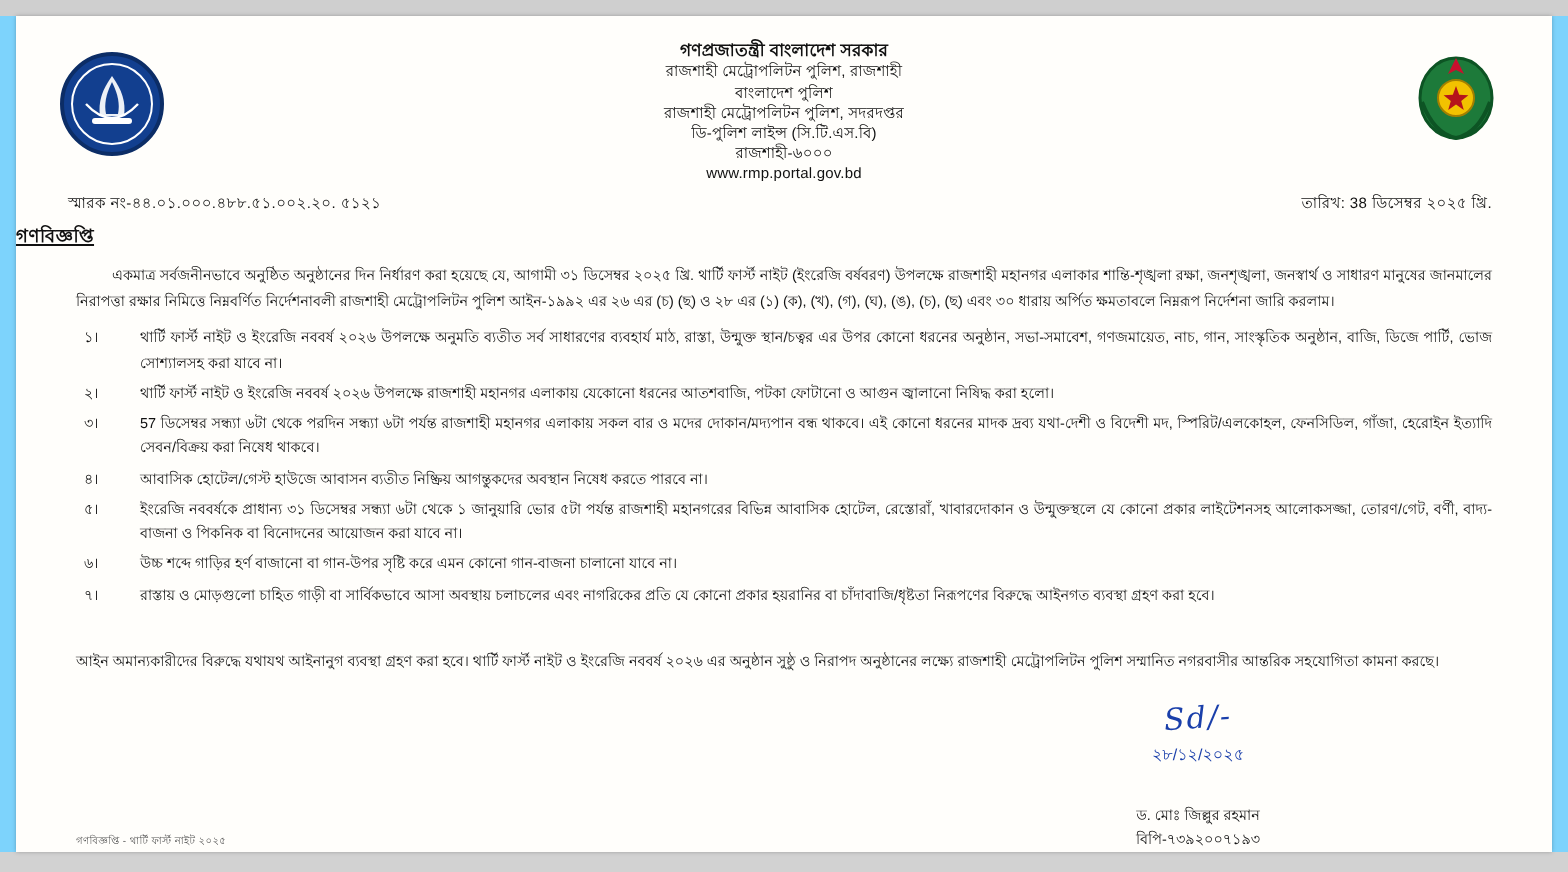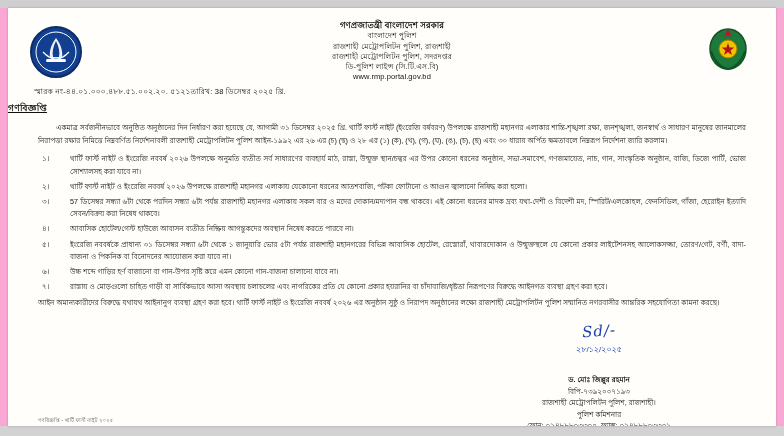--- a/index.html
+++ b/index.html
@@ -10,21 +10,21 @@
   body {
     width: 784px;
     height: 436px;
     overflow: hidden;
     font-family: "Liberation Sans", sans-serif;
   }
   .page {
     position: relative;
     width: 784px;
     height: 436px;
-    background: #f9a8d4;
+    background: #7dd3fc;
     box-sizing: border-box;
   }
   .paper-edge-top {
     position: absolute;
     top: 0; left: 0; right: 0;
     height: 8px;
     background: #cfcfcf;
   }
   .paper-edge-bottom {
     position: absolute;
@@ -80,21 +80,21 @@
     font-size: 8.5px;
     font-weight: bold;
   }
   .header-center .url {
     font-size: 7.5px;
   }
 
   
   .meta {
     display: flex;
-    justify-content: flex-start;
+    justify-content: space-between;
     padding: 4px 30px 0 26px;
     font-size: 7.5px;
     color: #111;
   }
   .meta .memo {
     letter-spacing: 0.2px;
   }
   .meta .date {
     letter-spacing: 0.2px;
   }
@@ -137,21 +137,21 @@
     padding-left: 4px;
   }
   ol.points > li .txt {
     flex: 1 1 auto;
     text-align: justify;
   }
   .closing {
     font-size: 7.2px;
     line-height: 1.75;
     text-align: justify;
-    margin-top: 3px;
+    margin-top: 21px;
   }
   .closing p {
     margin: 0 0 4px 0;
   }
 
   
   .sign-block {
     margin-top: 10px;
     display: flex;
     justify-content: flex-end;
@@ -173,21 +173,21 @@
     transform: rotate(-4deg);
     margin-bottom: 1px;
     white-space: nowrap;
   }
   .sign-date {
     font-size: 8px;
     color: #1a3faa;
     margin-bottom: 17px;
   }
   .sign-inner .nm {
-    font-weight: bold;
+    font-weight: normal;
   }
 
   .footer-note {
     position: absolute;
     bottom: 1px;
     left: 30px;
     font-size: 5px;
     color: #555;
     letter-spacing: 0.2px;
   }
@@ -208,24 +208,25 @@
           <circle cx="27" cy="27" r="20" fill="none" stroke="#ffffff" stroke-width="1"></circle>
           <path d="M27 13 C22 20 20 26 21 33 L33 33 C34 26 32 20 27 13 Z" fill="#ffffff" opacity="0.92"></path>
           <path d="M27 16 C24 22 23 27 24 32 L30 32 C31 27 30 22 27 16 Z" fill="#123f8f"></path>
           <rect x="17" y="34" width="20" height="3" rx="1.5" fill="#ffffff"></rect>
           <path d="M14 27 q13 14 26 0" fill="none" stroke="#ffffff" stroke-width="1.2"></path>
         </svg>
       </div>
 
       <div class="header-center">
         <div class="big">গণপ্রজাতন্ত্রী বাংলাদেশ সরকার</div>
+        <div>রাজশাহী মেট্রোপলিটন পুলিশ, রাজশাহী</div>
         <div>বাংলাদেশ পুলিশ</div>
-        <div>রাজশাহী মেট্রোপলিটন পুলিশ, রাজশাহী</div>
         <div>রাজশাহী মেট্রোপলিটন পুলিশ, সদরদপ্তর</div>
         <div>ডি-পুলিশ লাইন্স (সি.টি.এস.বি)</div>
+        <div>রাজশাহী-৬০০০</div>
         <div class="url">www.rmp.portal.gov.bd</div>
       </div>
 
       <div class="logo-right">
         <svg width="54" height="54" viewBox="0 0 54 54">
           <ellipse cx="27" cy="28" rx="18" ry="20" fill="#1d7a3a" stroke="#0d5424" stroke-width="1.5"></ellipse>
           <path d="M27 8 L31 16 L27 14 L23 16 Z" fill="#c8102e"></path>
           <circle cx="27" cy="28" r="9" fill="#f2c200" stroke="#a37f00" stroke-width="1"></circle>
           <path d="M27 22 l1.6 4.4 4.6 .2 -3.6 2.9 1.3 4.5 -3.9-2.7 -3.9 2.7 1.3-4.5 -3.6-2.9 4.6-.2 Z" fill="#b5131b"></path>
           <path d="M10 30 q6 16 17 18 q11-2 17-18" fill="none" stroke="#0d5424" stroke-width="2"></path>

